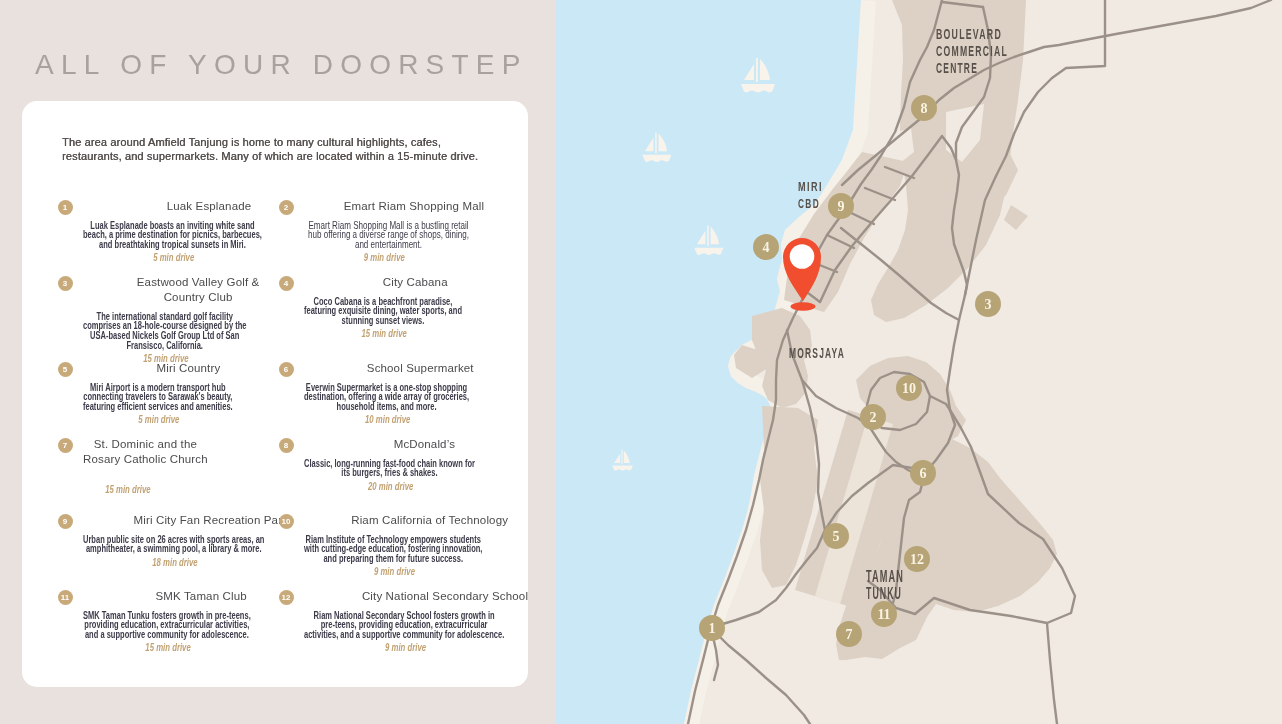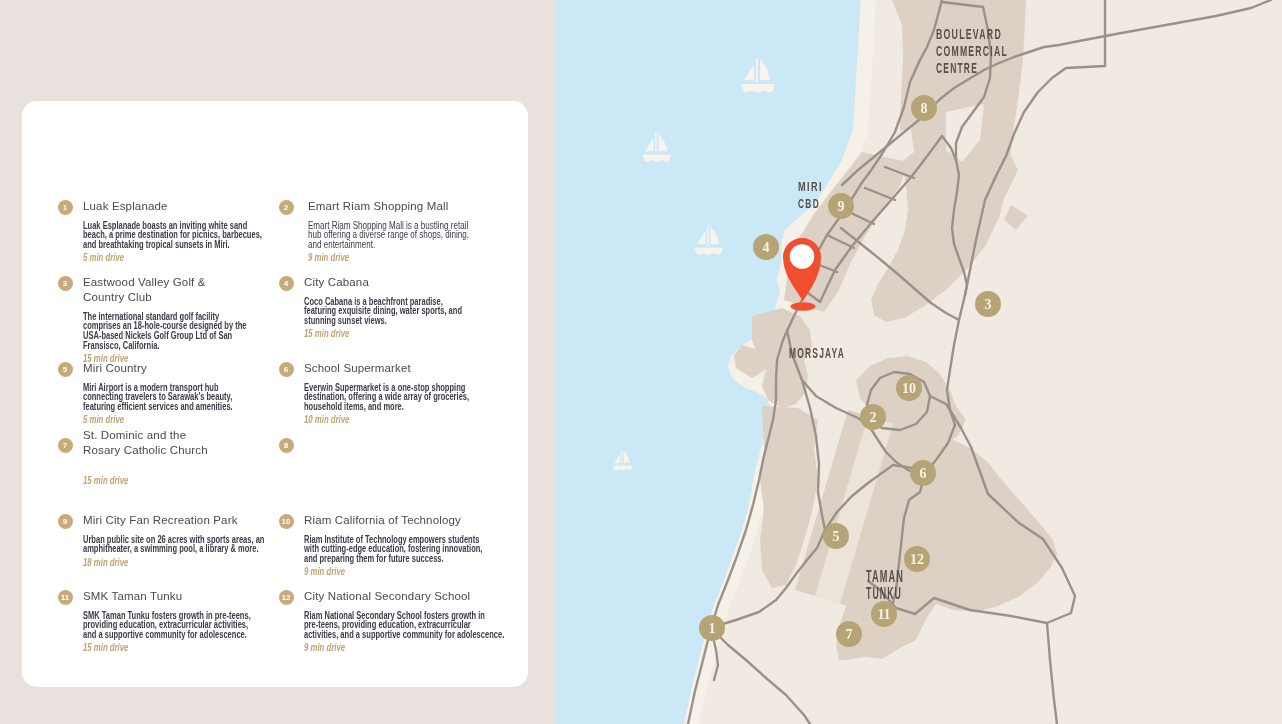--- a/index.html
+++ b/index.html
@@ -5,34 +5,36 @@
   html,body{margin:0;padding:0;}
   body{width:1282px;height:724px;overflow:hidden;position:relative;
        font-family:"Liberation Sans",sans-serif;background:#e8e1de;}
   .left{position:absolute;left:0;top:0;width:556px;height:724px;background:#e8e1de;}
   .pagetitle{position:absolute;left:35px;top:49px;font-size:28px;letter-spacing:7.2px;
        color:#a9a19d;white-space:nowrap;}
   .card{position:absolute;left:22px;top:101px;width:506px;height:586px;background:#ffffff;
        border-radius:15px;}
   .intro{position:absolute;left:62px;top:134.5px;font-size:11px;line-height:14.2px;
        color:#55504d;letter-spacing:0.13px;white-space:nowrap;text-shadow:0.3px 0 0 #55504d;}
-  .item{position:absolute;}
+  .item{position:absolute;text-align:center;}
   .badge{position:absolute;width:15px;height:15px;border-radius:50%;background:#c8aa7a;
        color:#fff;font-size:8px;font-weight:bold;text-align:center;line-height:15px;}
   .ttl{font-size:11.5px;line-height:15px;color:#4b4b4d;letter-spacing:0.15px;}
   .desc{margin-top:6.5px;font-size:10.6px;line-height:9.8px;font-weight:bold;color:#3c3b49;
        transform:scaleX(0.71);transform-origin:0 0;white-space:nowrap;}
   .drive{margin-top:3.5px;font-size:10.8px;line-height:9.8px;font-weight:bold;font-style:italic;
        color:#c2a273;transform:scaleX(0.72);transform-origin:0 0;white-space:nowrap;}
   svg{position:absolute;left:556px;top:0;opacity:0.999;}
 </style>
 </head>
 <body>
 <div class="left">
+  <div class="pagetitle">ALL OF YOUR DOORSTEP</div>
   <div class="card"></div>
+  <div class="intro">The area around Amfield Tanjung is home to many cultural highlights, cafes,<br>restaurants, and supermarkets. Many of which are located within a 15-minute drive.</div>
   <div class="badge" style="left:57.5px;top:199.5px">1</div>
   <div class="item" style="left:83px;top:199px">
     <div class="ttl">Luak Esplanade</div>
     <div class="desc">Luak Esplanade boasts an inviting white sand<br>beach, a prime destination for picnics, barbecues,<br>and breathtaking tropical sunsets in Miri.</div>
     <div class="drive">5 min drive</div>
   </div>
   <div class="badge" style="left:278.5px;top:199.5px">2</div>
   <div class="item" style="left:308px;top:199px">
     <div class="ttl">Emart Riam Shopping Mall</div>
     <div class="desc" style="font-weight:normal;transform:scaleX(0.76)">Emart Riam Shopping Mall is a bustling retail<br>hub offering a diverse range of shops, dining,<br>and entertainment.</div>
@@ -56,40 +58,45 @@
     <div class="desc">Miri Airport is a modern transport hub<br>connecting travelers to Sarawak’s beauty,<br>featuring efficient services and amenities.</div>
     <div class="drive">5 min drive</div>
   </div>
   <div class="badge" style="left:278.5px;top:361.5px">6</div>
   <div class="item" style="left:304px;top:361px">
     <div class="ttl">School Supermarket</div>
     <div class="desc">Everwin Supermarket is a one-stop shopping<br>destination, offering a wide array of groceries,<br>household items, and more.</div>
     <div class="drive">10 min drive</div>
   </div>
   <div class="badge" style="left:57.5px;top:437.5px">7</div>
-  <div class="item" style="left:83px;top:428px">
+  <div class="item" style="left:83px;top:437px">
     <div class="ttl">St. Dominic and the<br>Rosary Catholic Church</div>
     <div class="drive" style="margin-top:18px">15 min drive</div>
   </div>
   <div class="badge" style="left:278.5px;top:437.5px">8</div>
+  <div class="item" style="left:304px;top:437px">
+    <div class="ttl">McDonald’s</div>
+    <div class="desc">Classic, long-running fast-food chain known for<br>its burgers, fries &amp; shakes.</div>
+    <div class="drive">20 min drive</div>
+  </div>
   <div class="badge" style="left:57.5px;top:513.5px">9</div>
   <div class="item" style="left:83px;top:513px">
     <div class="ttl">Miri City Fan Recreation Park</div>
     <div class="desc">Urban public site on 26 acres with sports areas, an<br>amphitheater, a swimming pool, a library &amp; more.</div>
     <div class="drive">18 min drive</div>
   </div>
   <div class="badge" style="left:278.5px;top:513.5px">10</div>
   <div class="item" style="left:304px;top:513px">
     <div class="ttl">Riam California of Technology</div>
     <div class="desc">Riam Institute of Technology empowers students<br>with cutting-edge education, fostering innovation,<br>and preparing them for future success.</div>
     <div class="drive">9 min drive</div>
   </div>
   <div class="badge" style="left:57.5px;top:589.5px">11</div>
   <div class="item" style="left:83px;top:589px">
-    <div class="ttl">SMK Taman Tunku</div>
+    <div class="ttl">SMK Taman Club</div>
     <div class="desc">SMK Taman Tunku fosters growth in pre-teens,<br>providing education, extracurricular activities,<br>and a supportive community for adolescence.</div>
     <div class="drive">15 min drive</div>
   </div>
   <div class="badge" style="left:278.5px;top:589.5px">12</div>
   <div class="item" style="left:304px;top:589px">
     <div class="ttl">City National Secondary School</div>
     <div class="desc">Riam National Secondary School fosters growth in<br>pre-teens, providing education, extracurricular<br>activities, and a supportive community for adolescence.</div>
     <div class="drive">9 min drive</div>
   </div>
 </div>

